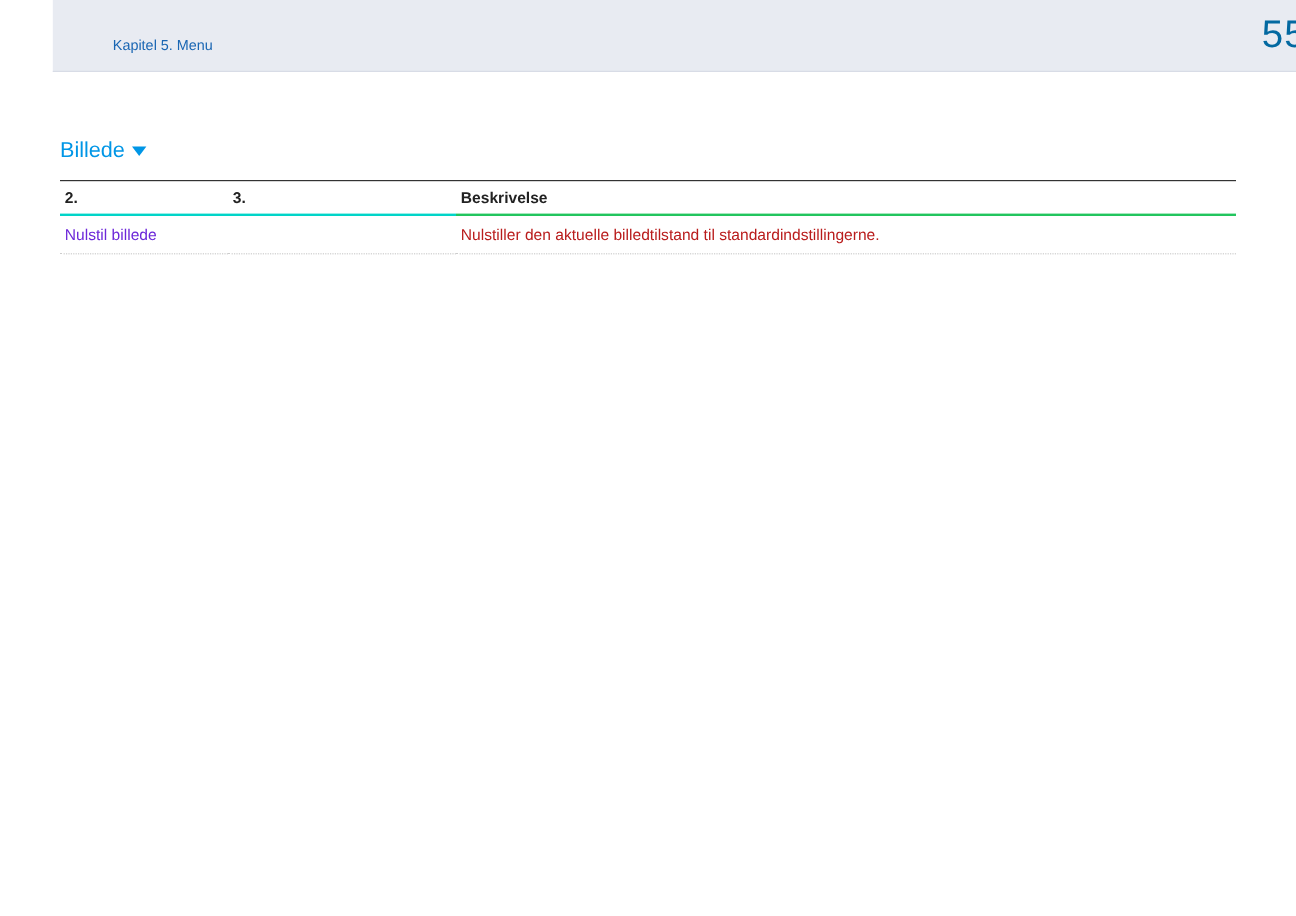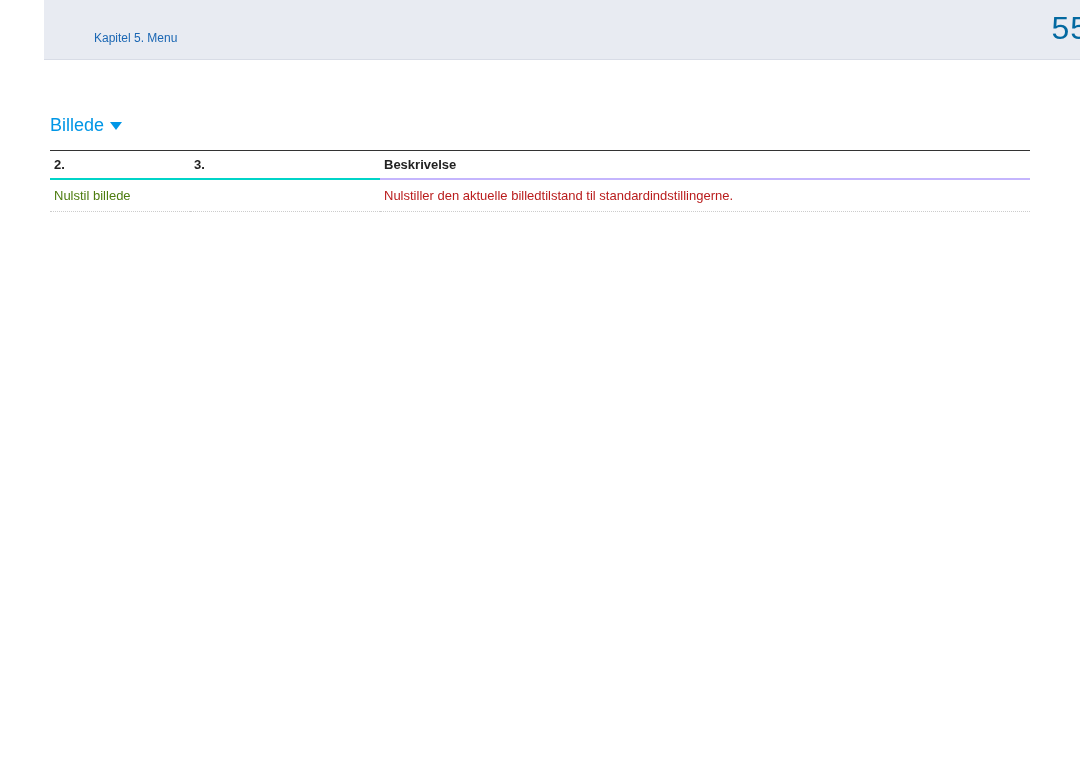--- a/index.html
+++ b/index.html
@@ -73,31 +73,31 @@
       border-bottom: 2px solid #00d4c8;
       vertical-align: middle;
     }
     th.col2 {
       width: 140px;
     }
     th.col3 {
       width: 190px;
     }
     th.col-desc {
-      border-bottom: 2px solid #c4b5fd;
+      border-bottom: 2px solid #22c55e;
     }
     tbody td {
       font-size: 13px;
       padding: 8px 4px;
       border-bottom: 1px dotted #ccc;
       vertical-align: top;
       color: #b91c1c;
     }
     td.menu-item {
-      color: #4d7c0f;
+      color: #6d28d9;
       font-weight: 400;
     }
   </style>
 </head>
 <body>
 
 <div class="top-bar">
   <div class="breadcrumb">Kapitel 5. Menu</div>
   <div class="page-number">55</div>
 </div>

